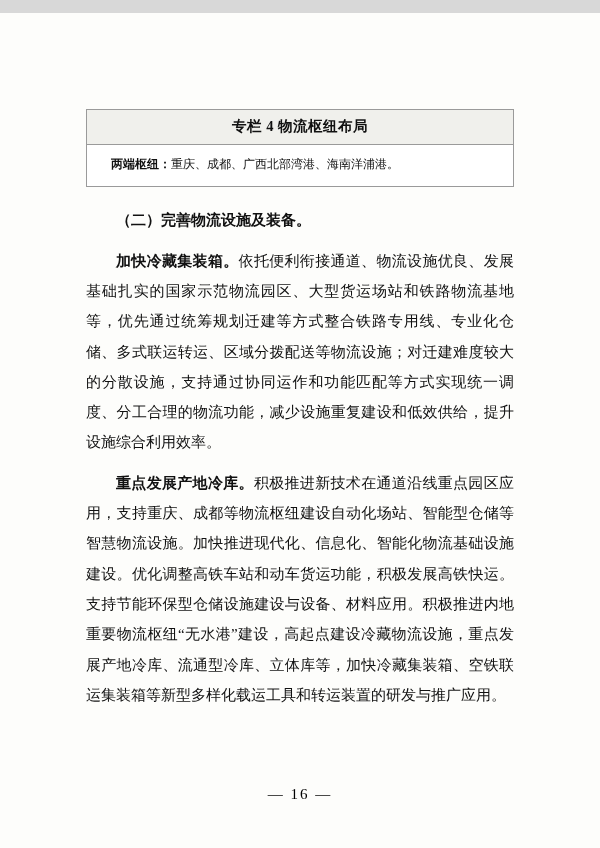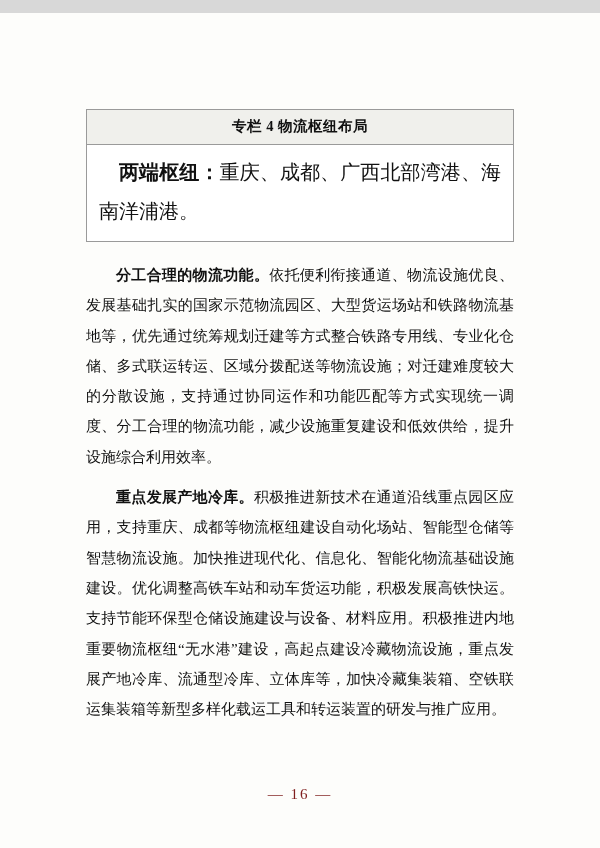--- a/index.html
+++ b/index.html
@@ -39,21 +39,21 @@
     font-weight: bold;
     font-size: 14.5px;
     letter-spacing: 0.5px;
     padding: 7px 0 8px 0;
     color: #111;
   }
   .callout-body {
     padding: 8px 12px 10px 12px;
   }
   .callout-row {
-    font-size: 20px;
+    font-size: 12px;
     line-height: 1.95;
     color: #111;
     text-align: justify;
     text-justify: inter-ideograph;
     text-indent: 1em;
   }
   .callout-row .lead {
     font-weight: bold;
   }
   
@@ -76,21 +76,21 @@
     height: 8px;
   }
   
   .page-footer {
     position: absolute;
     left: 0;
     right: 0;
     bottom: 58px;
     text-align: center;
     font-size: 15px;
-    color: #7f1d1d;
+    color: #000000;
     letter-spacing: 2px;
   }
 </style>
 </head>
 <body>
 
 <div class="page">
 
   <div class="content">
 
@@ -98,23 +98,26 @@
       <div class="callout-title">专栏 4   物流枢纽布局</div>
       <div class="callout-body">
         <div class="callout-row">
           <span class="lead">两端枢纽：</span><span>重庆、成都、广西北部湾港、海南洋浦港。</span>
         </div>
       </div>
     </div>
 
     <div class="spacer-after-callout"></div>
 
+    <div class="para heading">
+      <span>（二）完善物流设施及装备。</span>
+    </div>
 
     <div class="para">
-      <span class="lead">分工合理的物流功能。</span><span>依托便利衔接通道、物流设施优良、发展基础扎实的国家示范物流园区、大型货运场站和铁路物流基地等，优先通过统筹规划迁建等方式整合铁路专用线、专业化仓储、多式联运转运、区域分拨配送等物流设施；对迁建难度较大的分散设施，支持通过协同运作和功能匹配等方式实现统一调度、分工合理的物流功能，减少设施重复建设和低效供给，提升设施综合利用效率。</span>
+      <span class="lead">加快冷藏集装箱。</span><span>依托便利衔接通道、物流设施优良、发展基础扎实的国家示范物流园区、大型货运场站和铁路物流基地等，优先通过统筹规划迁建等方式整合铁路专用线、专业化仓储、多式联运转运、区域分拨配送等物流设施；对迁建难度较大的分散设施，支持通过协同运作和功能匹配等方式实现统一调度、分工合理的物流功能，减少设施重复建设和低效供给，提升设施综合利用效率。</span>
     </div>
 
     <div class="para">
       <span class="lead">重点发展产地冷库。</span><span>积极推进新技术在通道沿线重点园区应用，支持重庆、成都等物流枢纽建设自动化场站、智能型仓储等智慧物流设施。加快推进现代化、信息化、智能化物流基础设施建设。优化调整高铁车站和动车货运功能，积极发展高铁快运。支持节能环保型仓储设施建设与设备、材料应用。积极推进内地重要物流枢纽“无水港”建设，高起点建设冷藏物流设施，重点发展产地冷库、流通型冷库、立体库等，加快冷藏集装箱、空铁联运集装箱等新型多样化载运工具和转运装置的研发与推广应用。</span>
     </div>
 
   </div>
 
   <div class="page-footer">— 16 —</div>
 

